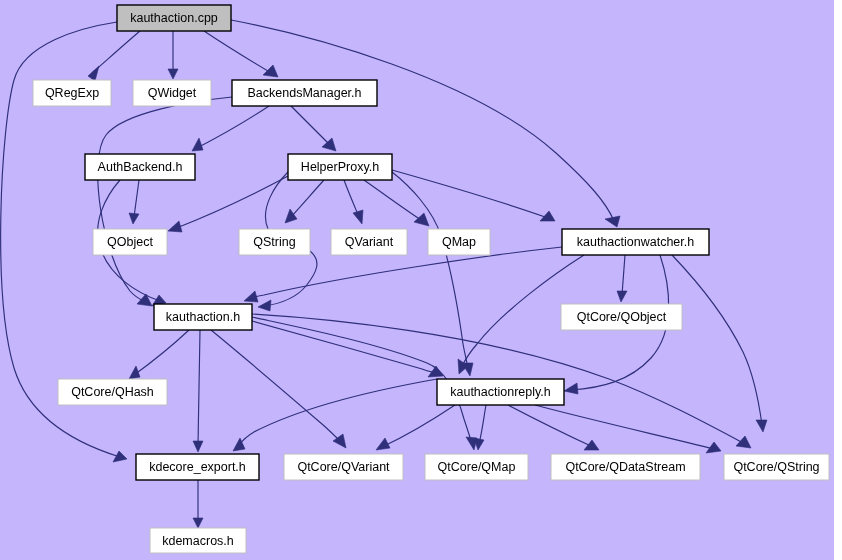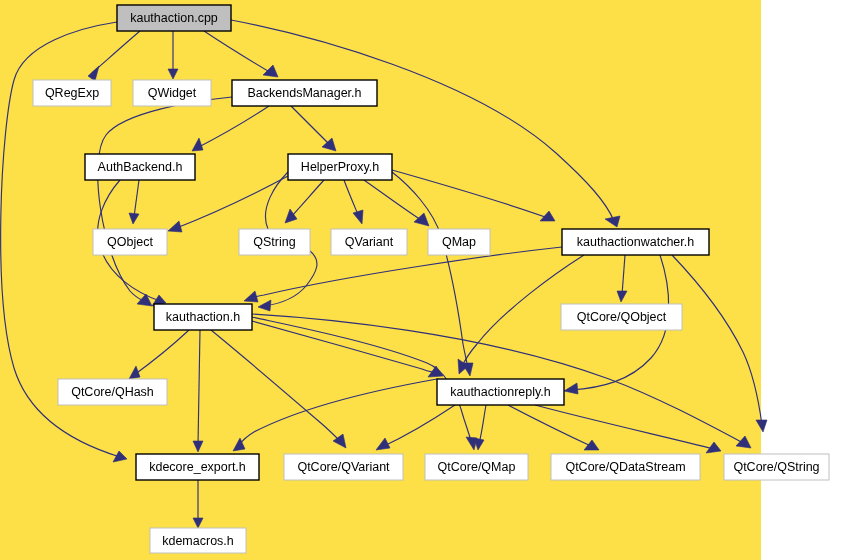--- a/index.html
+++ b/index.html
@@ -2,23 +2,23 @@
 <html><head>
 <meta charset="utf-8">
 <style>
   html, body {
     margin: 0;
     padding: 0;
     background: #ffffff;
   }
   #graph-root {
     position: relative;
-    width: 761px;
+    width: 834px;
     height: 560px;
-    background: #fde047;
+    background: #c4b5fd;
     font-family: "Liberation Sans", sans-serif;
   }
   svg#graph-canvas {
     position: absolute;
     left: 0;
     top: 0;
     width: 842px;
     height: 560px;
     display: block;
   }

